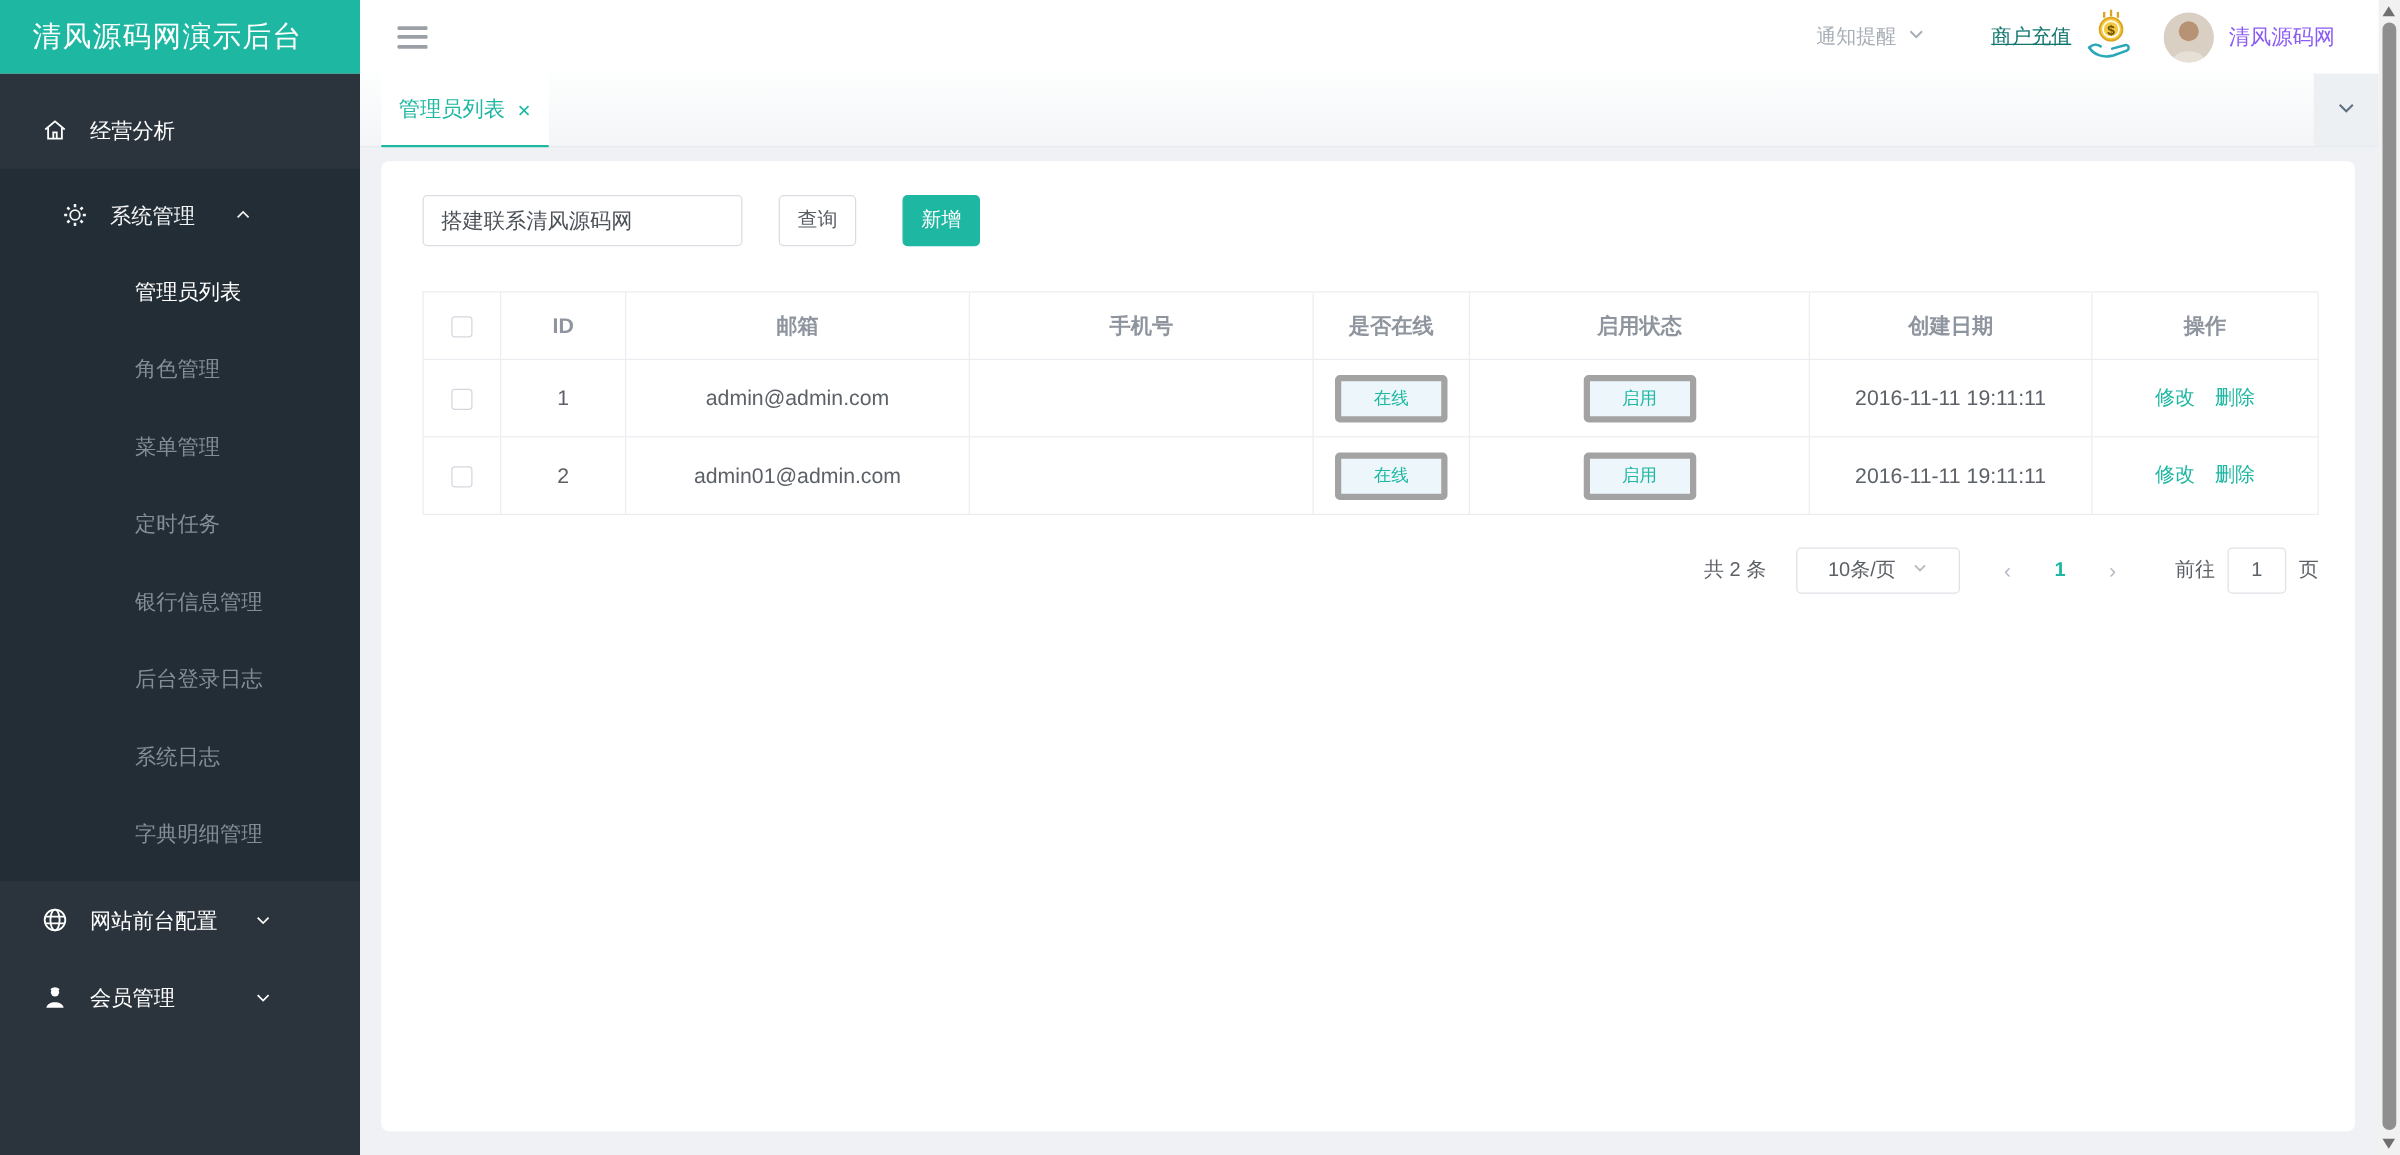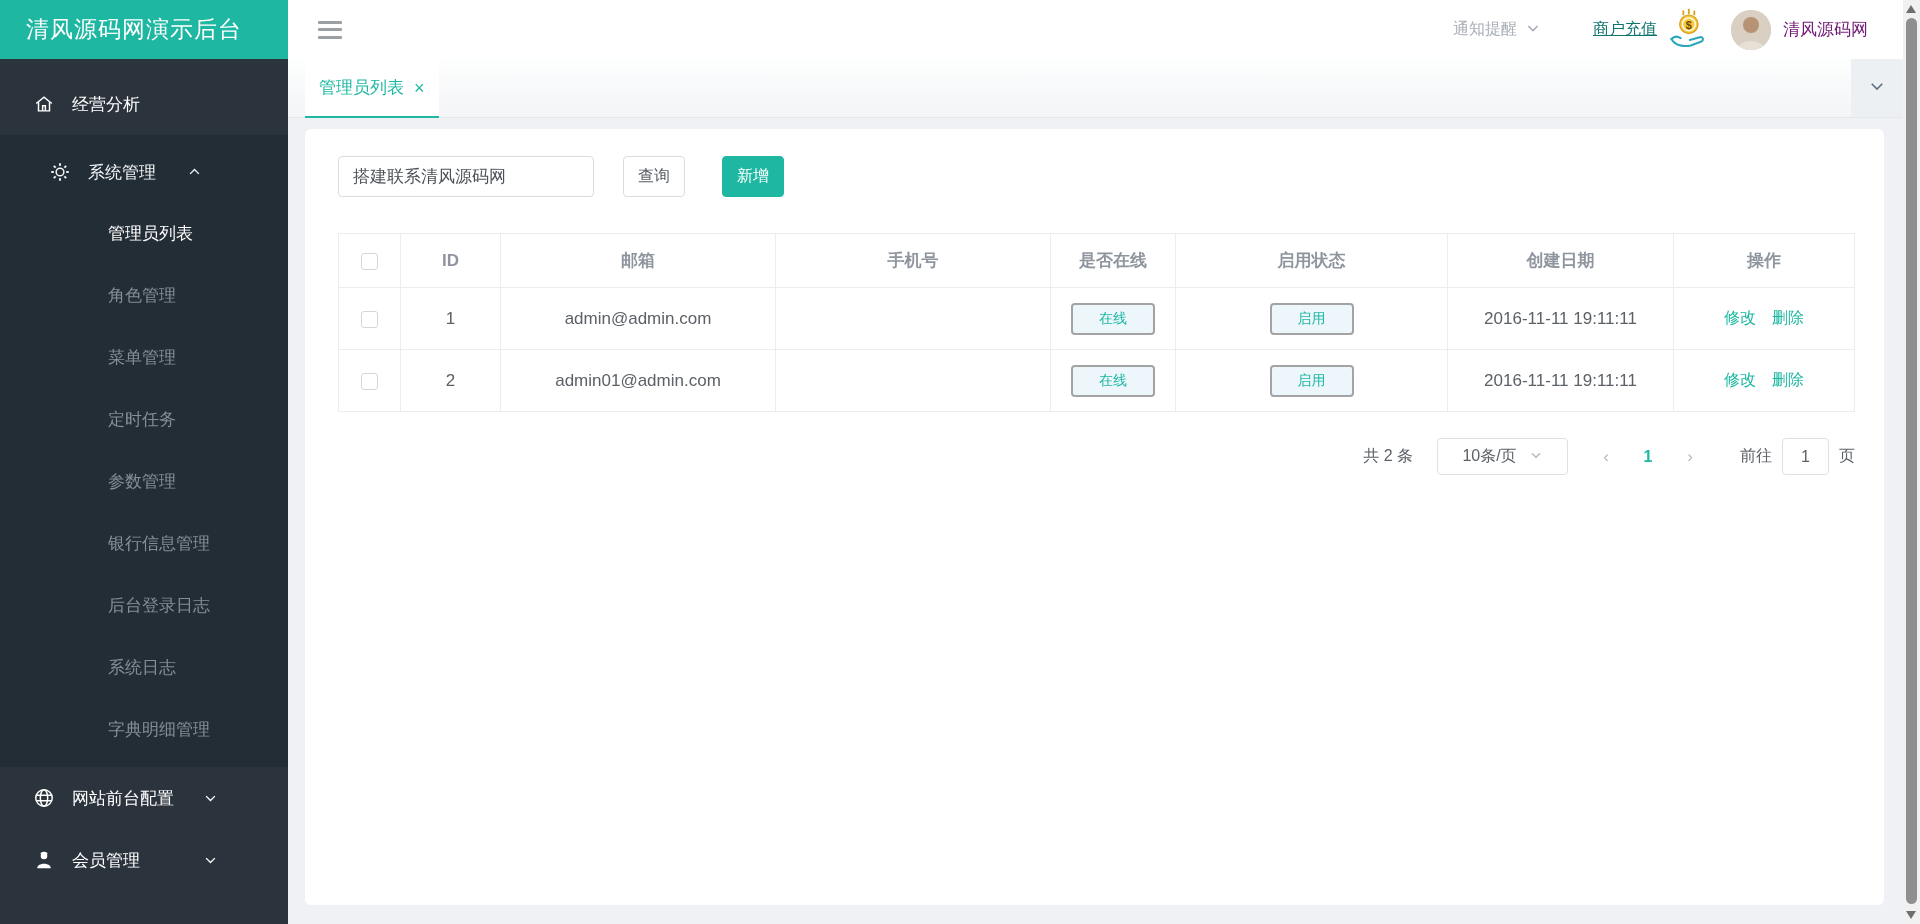--- a/index.html
+++ b/index.html
@@ -13,21 +13,21 @@
   
   .topbar { position:absolute; left:288px; top:0; width:1615px; height:59px; background:#fff; display:flex; align-items:center; }
   .hamburger { margin-left:30px; width:24px; height:18px; display:flex; flex-direction:column; justify-content:space-between; cursor:pointer; }
   .hamburger i { display:block; height:3px; background:#9aa0a6; border-radius:1px; }
   .topbar-right { margin-left:auto; margin-right:35px; display:flex; align-items:center; }
   .notice { display:flex; align-items:center; color:#a8aeb6; font-size:16px; cursor:pointer; }
   .notice svg { margin-left:8px; }
   .recharge { display:flex; align-items:center; margin-left:52px; color:#0f766e; font-size:16px; cursor:pointer;text-decoration:underline; }
   .recharge svg { margin-left:8px; }
   .avatar { width:40px; height:40px; border-radius:50%; overflow:hidden; margin-left:22px; cursor:pointer; background:#cfd6db; flex:0 0 auto; }
-  .username { margin-left:12px; color:#701a75; font-size:17px; cursor:pointer; }
+  .username { margin-left:12px; color:#8b5cf6; font-size:17px; cursor:pointer; }
 
   
   .sidebar { position:absolute; left:0; top:59px; width:288px; height:865px; background:#2b343c; padding-top:14px; }
   .menu-item { height:62px; display:flex; align-items:center; padding-left:33px; color:#ffffff; font-size:17px; cursor:pointer; position:relative; }
   .menu-item .mi-icon { width:22px; height:22px; margin-right:17px; display:inline-flex; }
   .menu-item .mi-icon svg { width:22px; height:22px; }
   .menu-item.open { color:#f2f4f5; }
   .menu-item .arrow { position:absolute; right:70px; top:50%; transform:translateY(-50%); display:flex; }
   .menu-group.expanded { background:#232d35; padding:6px 16px; }
   .submenu-item { height:62px; line-height:62px; padding-left:92px; color:#848e95; font-size:17px; cursor:pointer; }
@@ -51,21 +51,21 @@
   .btn { height:41px; border-radius:4px; font-size:16px; cursor:pointer; font-family:inherit; }
   .btn-plain { margin-left:29px; width:62px; background:#fff; border:1px solid #d9dde2; color:#575d64; }
   .btn-primary { margin-left:37px; width:62px; background:#1eb7a2; border:1px solid #1eb7a2; color:#fff; }
 
   
   table.grid { width:100%; border-collapse:collapse; table-layout:fixed; margin-top:36px; border-top:1px solid #ebedf1; border-left:1px solid #ebedf1; }
   .grid th, .grid td { border-right:1px solid #ebedf1; border-bottom:1px solid #ebedf1; text-align:center; vertical-align:middle; }
   .grid th { height:54px; color:#8f959e; font-size:17px; font-weight:bold; background:#fff; }
   .grid td { height:62px; color:#5c6167; font-size:17px; }
   .checkbox { display:inline-block; width:17px; height:17px; border:1px solid #d3d7dd; border-radius:3px; background:#fff; cursor:pointer; vertical-align:middle; }
-  .badge { display:inline-block; padding:5px 26px; font-size:14px; color:#1eb7a2; background:#edf7fb; border:2px solid #a3a3a3; border-radius:4px; }
+  .badge { display:inline-block; padding:5px 26px; font-size:14px; color:#1eb7a2; background:#edf7fb; border:5px solid #a3a3a3; border-radius:4px; }
   .link { color:#1eb7a2; cursor:pointer; font-size:16px; }
   .link + .link { margin-left:16px; }
 
   
   .pagination { margin-top:26px; display:flex; align-items:center; justify-content:flex-end; color:#5c6167; font-size:16px; }
   .pg-total { margin-right:24px; }
   .pg-size { width:131px; height:37px; border:1px solid #dde1e6; border-radius:4px; display:flex; align-items:center; justify-content:center; color:#5c6167; cursor:pointer; }
   .pg-size svg { margin-left:12px; }
   .pg-arrow { width:44px; text-align:center; color:#b4bac1; font-size:17px; cursor:pointer; user-select:none; }
   .pg-prev { margin-left:16px; }
@@ -159,21 +159,20 @@
           <span class="arrow">
             <svg width="15" height="15" viewBox="0 0 24 24" fill="none" stroke="currentColor" stroke-width="2.2">
               <polyline points="5 15 12 8 19 15"></polyline>
             </svg>
           </span>
         </div>
         <div class="submenu-item active">管理员列表</div>
         <div class="submenu-item">角色管理</div>
         <div class="submenu-item">菜单管理</div>
         <div class="submenu-item">定时任务</div>
-        <div class="submenu-item">参数管理</div>
         <div class="submenu-item">银行信息管理</div>
         <div class="submenu-item">后台登录日志</div>
         <div class="submenu-item">系统日志</div>
         <div class="submenu-item">字典明细管理</div>
       </div>
       <div class="menu-group">
         <div class="menu-item">
           <span class="mi-icon">
             <svg viewBox="0 0 24 24" fill="none" stroke="currentColor" stroke-width="1.6">
               <circle cx="12" cy="12" r="9"></circle>

